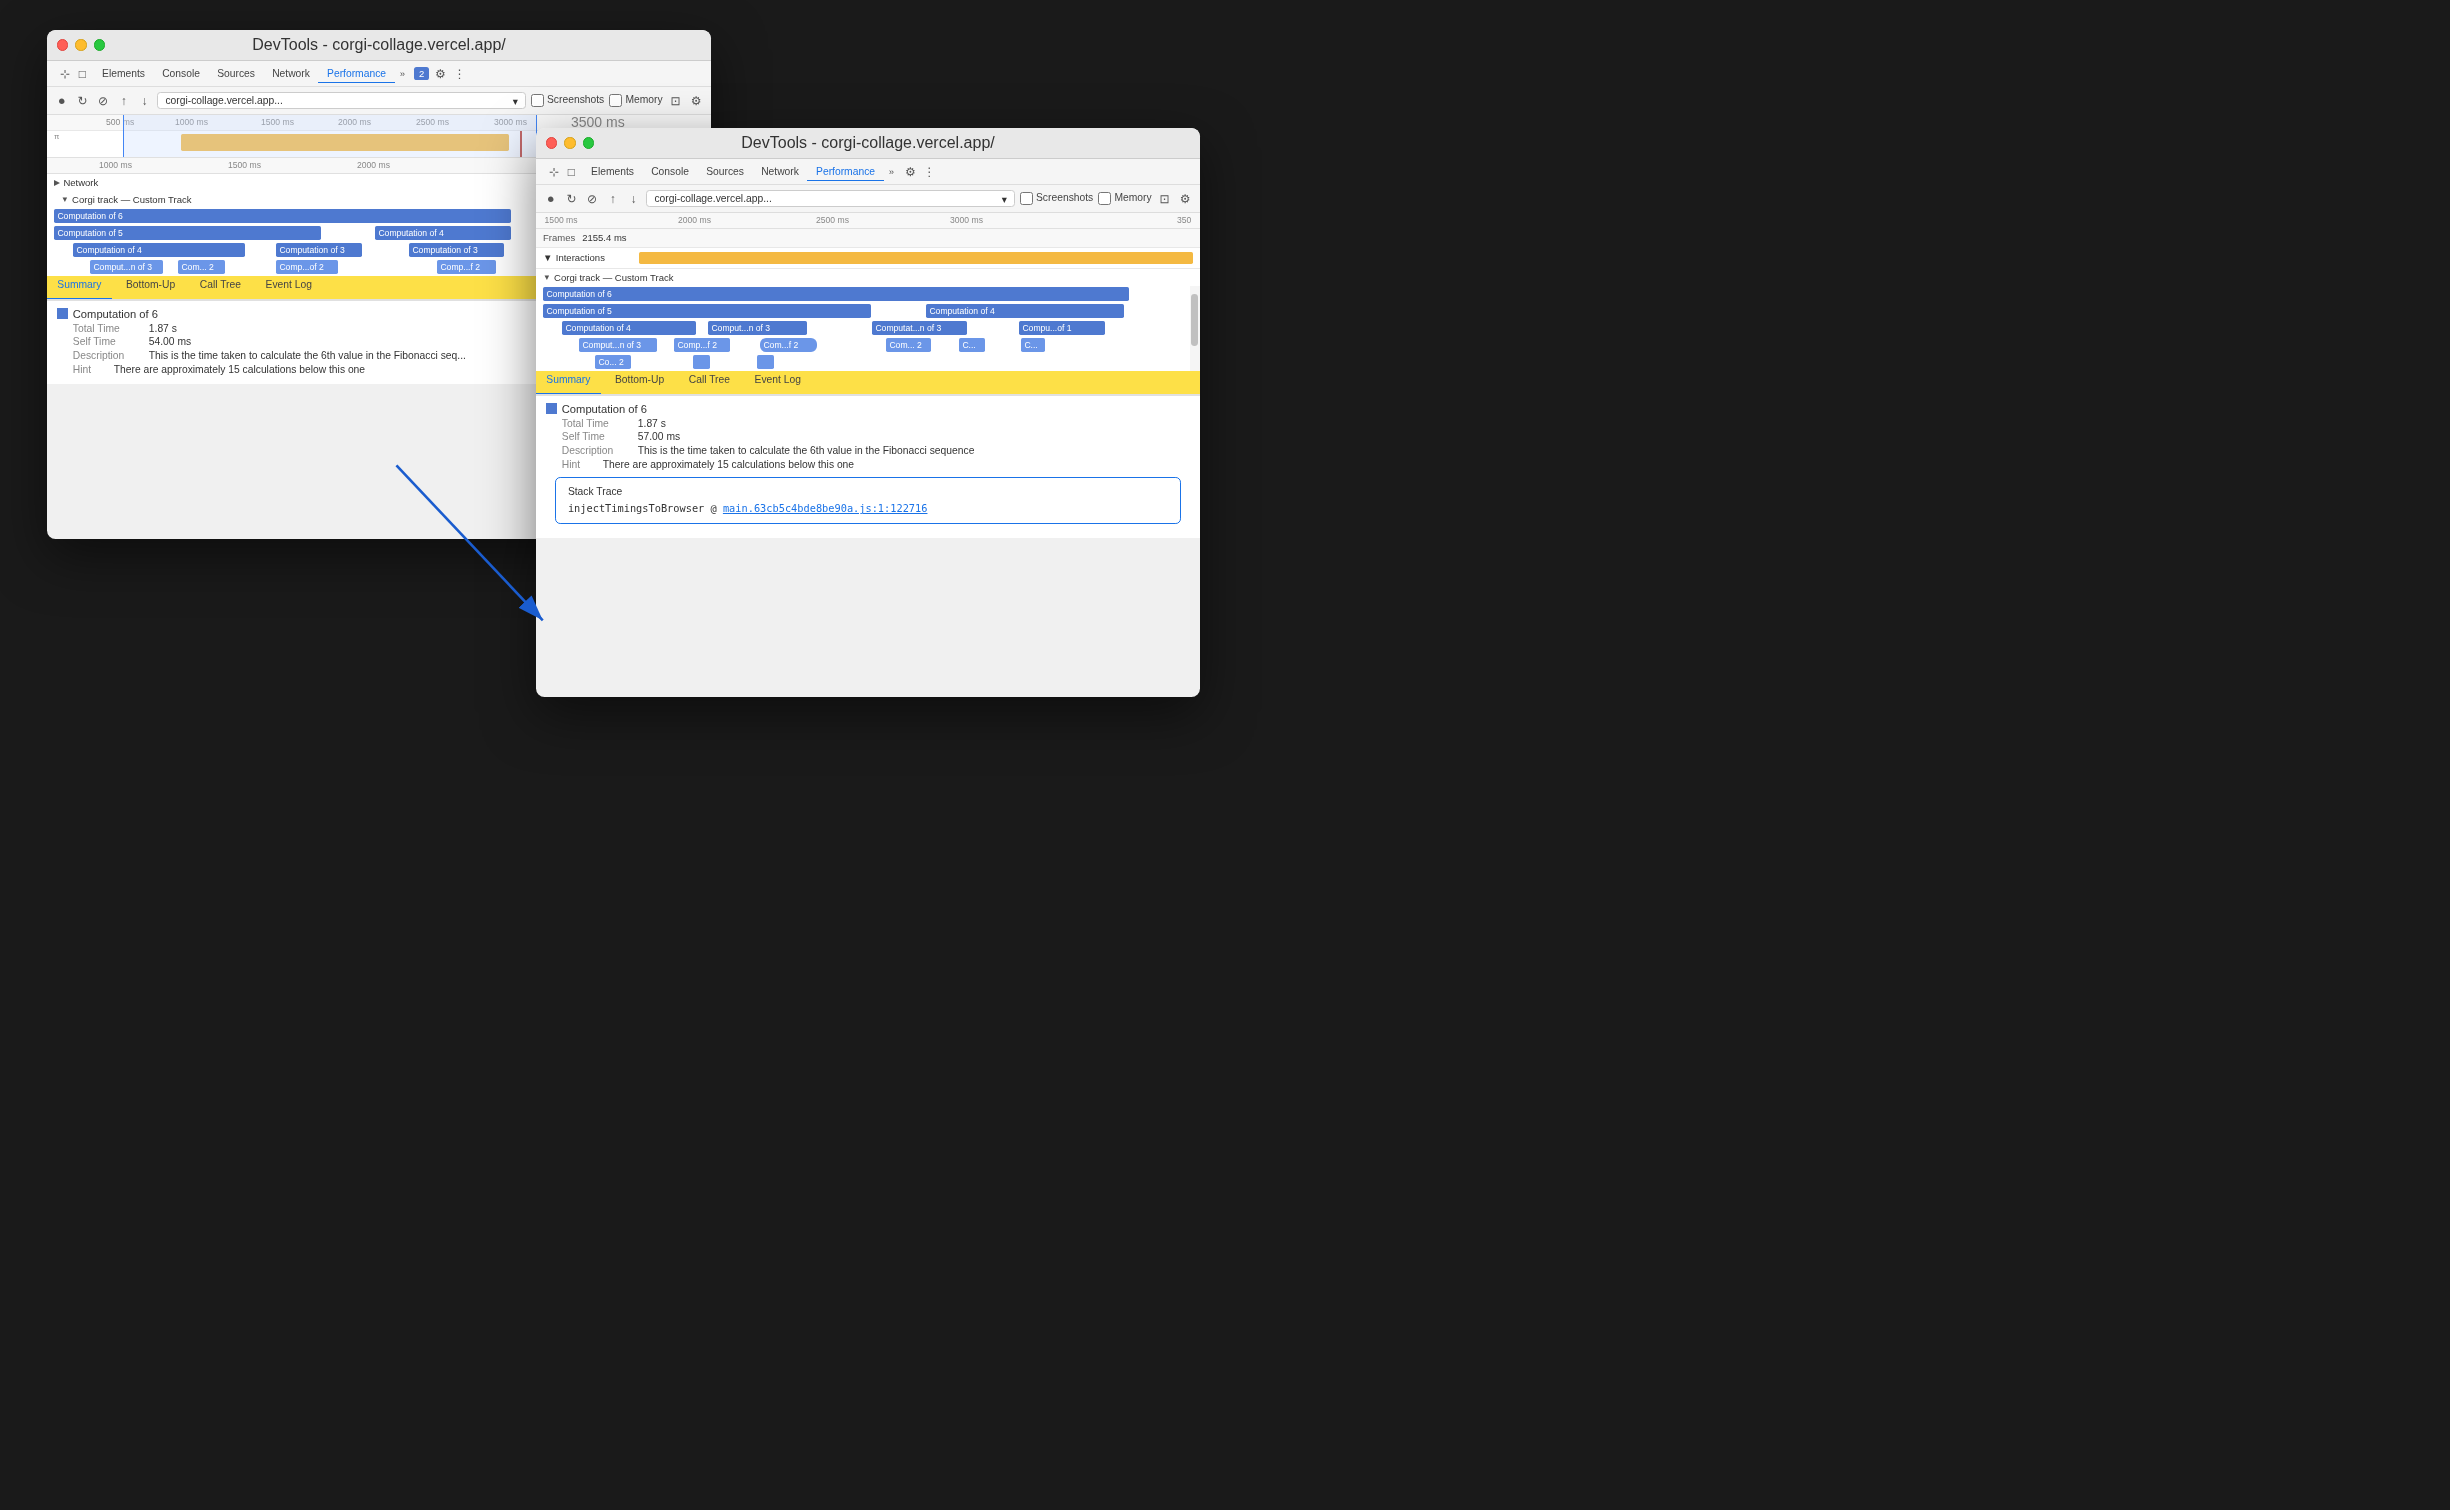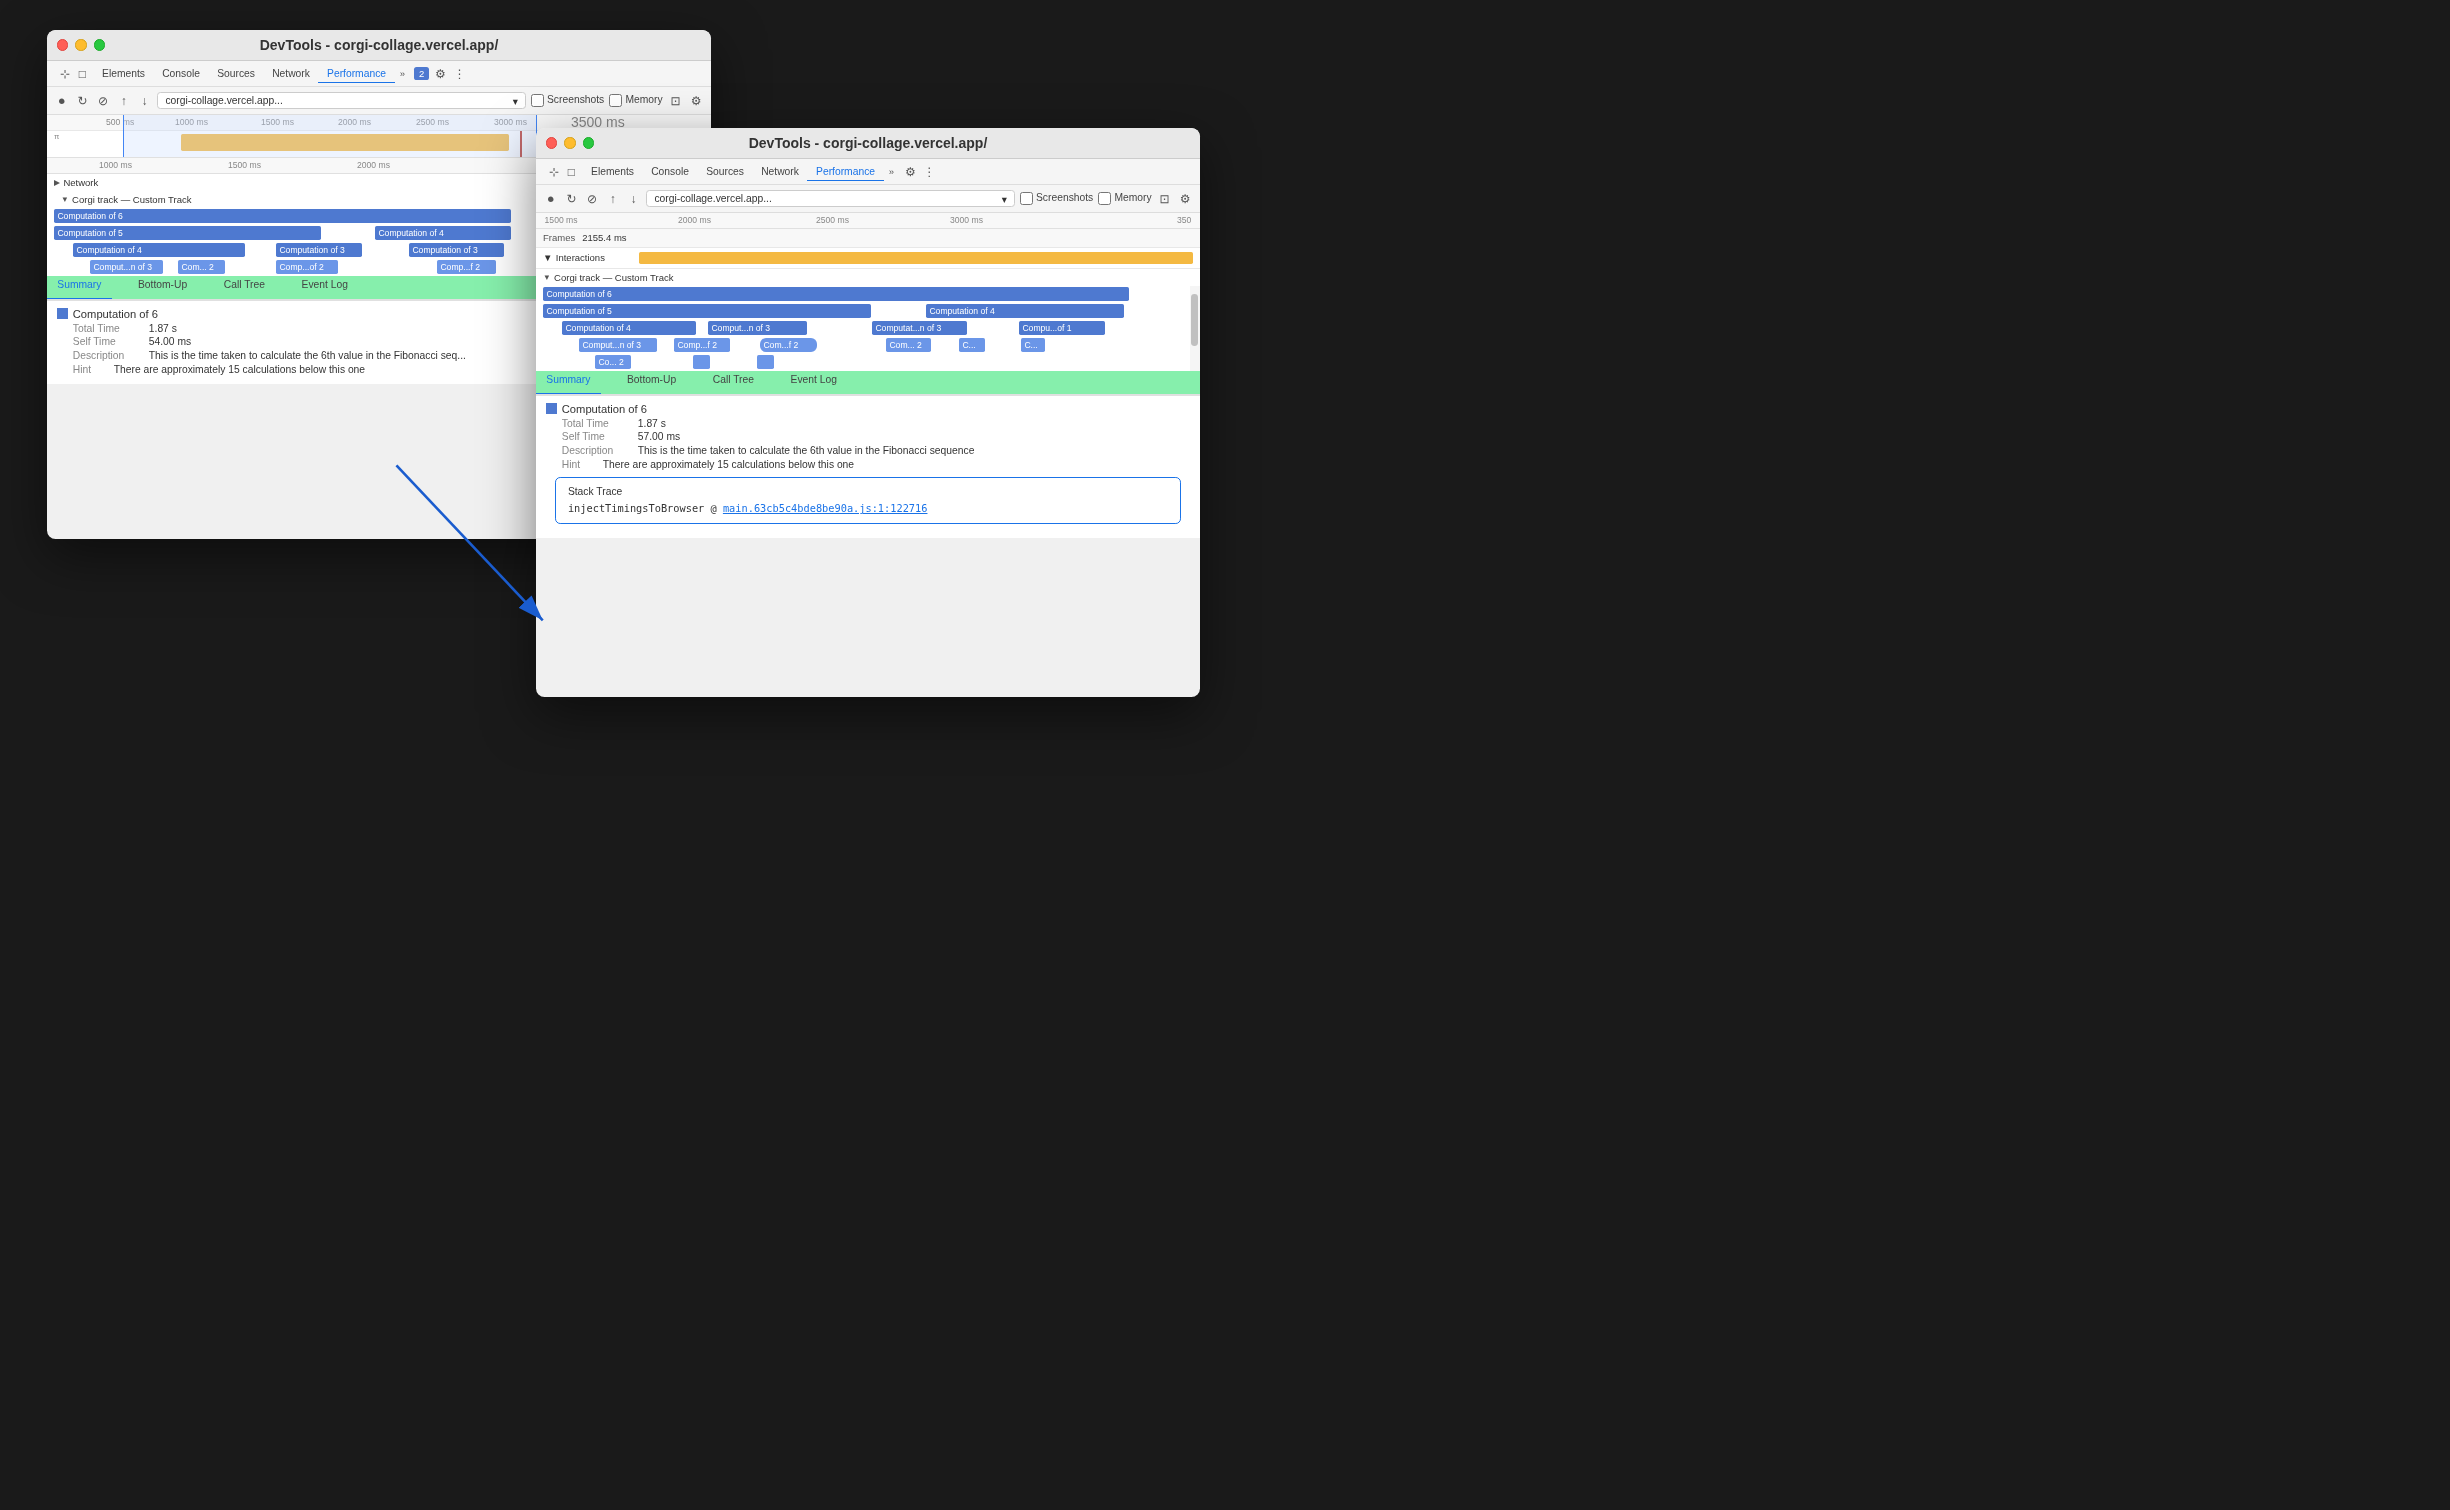--- a/index.html
+++ b/index.html
@@ -61,23 +61,23 @@
       border-radius: 50%;
     }
     .tl-red { background: #ff5f57; border: 0.9px solid #e0443e; }
     .tl-yellow { background: #febc2e; border: 0.9px solid #d4a017; }
     .tl-green { background: #28c840; border: 0.9px solid #1aab29; }
 
     .title-bar-title {
       position: absolute;
       left: 50%;
       transform: translateX(-50%);
-      font-size: 14px;
-      color: #333;
-      font-weight: 700;
+      font-size: 16px;
+      color: #333;
+      font-weight: 400;
       white-space: nowrap;
     }
 
     .toolbar-icon {
       width: 15.5px;
       height: 15.5px;
       display: flex;
       align-items: center;
       justify-content: center;
       cursor: pointer;
@@ -204,23 +204,23 @@
     
     .summary-panel {
       background: white;
       border-top: 0.9px solid #e0e0e0;
       padding: 7px 10.3px;
       font-size: 10.3px;
     }
 
     .summary-tabs {
       display: flex;
-      gap: 16px;
+      gap: 4px;
       border-bottom: 0.9px solid #e0e0e0;
-      background: #86efac;
+      background: #fde047;
       height: 24px;
     }
 
     .summary-tab {
       padding: 3.4px 10.3px;
       font-size: 10.3px;
       color: #444;
       cursor: pointer;
       border-bottom: 1.7px solid transparent;
     }

